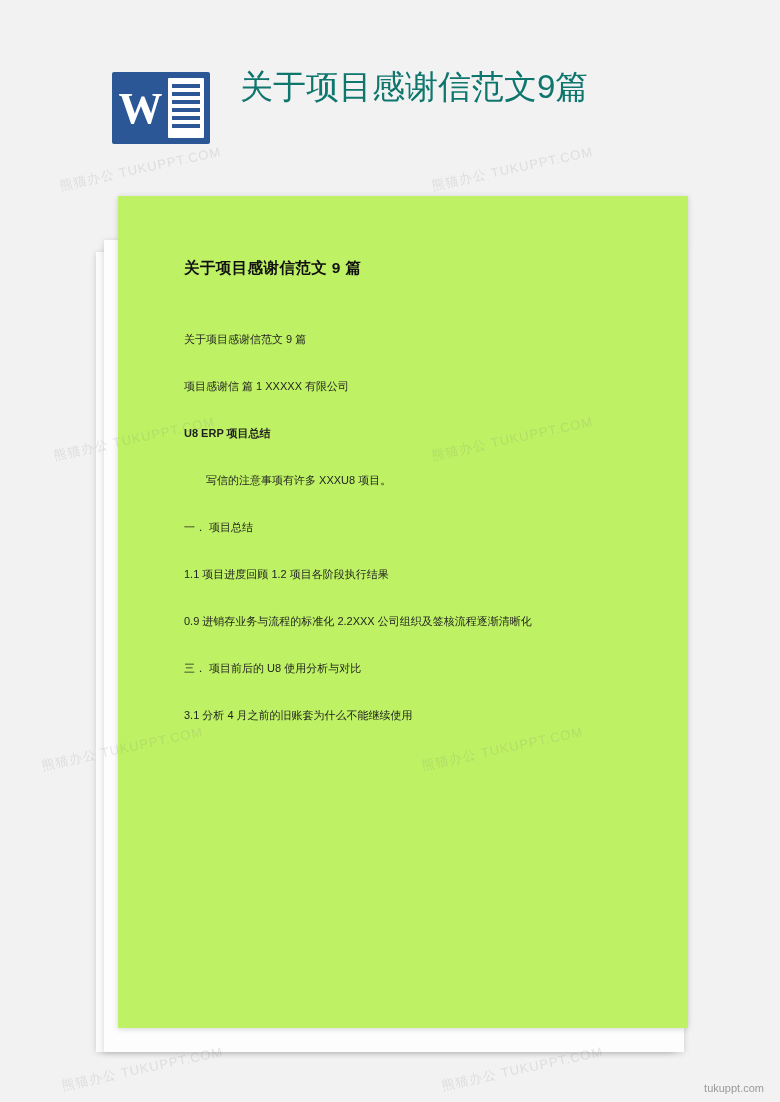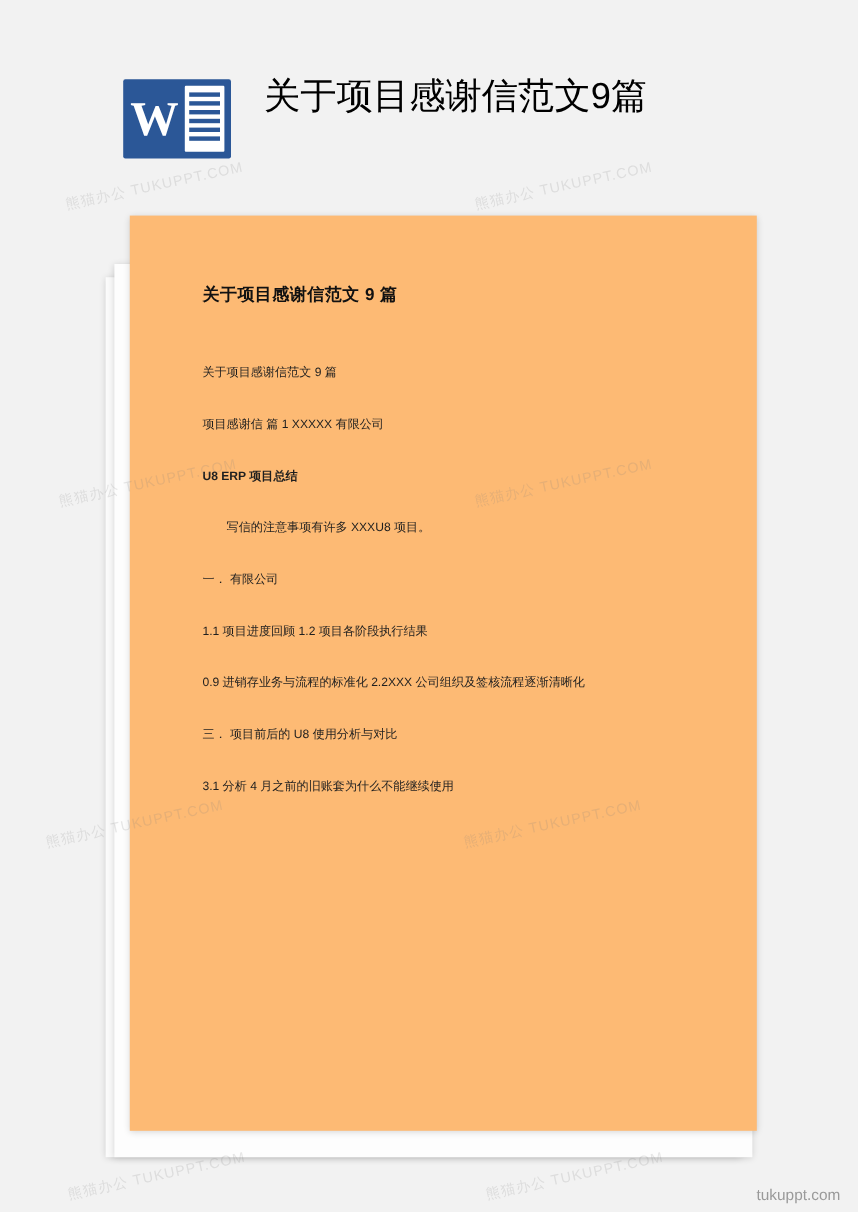--- a/index.html
+++ b/index.html
@@ -62,21 +62,21 @@
     left: 4px;
     width: 28px;
     height: 4px;
     background: #2b5797;
   }
   .doc-title {
     position: absolute;
     left: 240px;
     top: 66px;
     width: 430px;
-    color: #000000;
+    color: #0f766e;
     font-size: 33px;
     line-height: 41px;
     font-weight: normal;
     font-family: "Liberation Sans", sans-serif;
   }
 
   
   .page-stack {
     position: absolute;
     left: 0;
@@ -101,21 +101,21 @@
     top: 44px;
     width: 580px;
     height: 812px;
     background: #fdfdfd;
   }
   .sheet-front {
     left: 118px;
     top: 0px;
     width: 570px;
     height: 832px;
-    background: #fdba74;
+    background: #bef264;
   }
 
   .doc-body {
     position: absolute;
     left: 66px;
     top: 62px;
     width: 440px;
     color: #1c1c1c;
     font-family: "Liberation Sans", sans-serif;
   }
@@ -157,21 +157,21 @@
   }
   .wm-small {
     font-size: 13px;
     color: rgba(130,130,130,0.18);
   }
 
   .footer-brand {
     position: absolute;
     right: 16px;
     bottom: 8px;
-    font-size: 14px;
+    font-size: 11px;
     color: #9a9a9a;
   }
 </style>
 </head>
 <body>
 
 <div class="header">
   <div class="word-icon">
     <div class="letter">W</div>
     <div class="page">
@@ -190,21 +190,21 @@
   <div class="sheet sheet-back2"></div>
   <div class="sheet sheet-back1"></div>
   <div class="sheet sheet-front">
     <div class="doc-body">
       <div class="doc-h1">关于项目感谢信范文 9 篇</div>
 
       <p class="p">关于项目感谢信范文 9 篇</p>
       <p class="p">项目感谢信 篇 1 XXXXX 有限公司</p>
       <p class="p bold">U8 ERP 项目总结</p>
       <p class="p indent">写信的注意事项有许多 XXXU8 项目。</p>
-      <p class="p heading-num">一． 有限公司</p>
+      <p class="p heading-num">一． 项目总结</p>
       <p class="p">1.1 项目进度回顾 1.2 项目各阶段执行结果</p>
       <p class="p">0.9 进销存业务与流程的标准化 2.2XXX 公司组织及签核流程逐渐清晰化</p>
       <p class="p heading-num">三． 项目前后的 U8 使用分析与对比</p>
       <p class="p">3.1 分析 4 月之前的旧账套为什么不能继续使用</p>
     </div>
   </div>
 </div>
 
 <div class="wm wm-small" style="left:58px; top:160px;">熊猫办公 TUKUPPT.COM</div>
 <div class="wm wm-small" style="left:430px; top:160px;">熊猫办公 TUKUPPT.COM</div>

